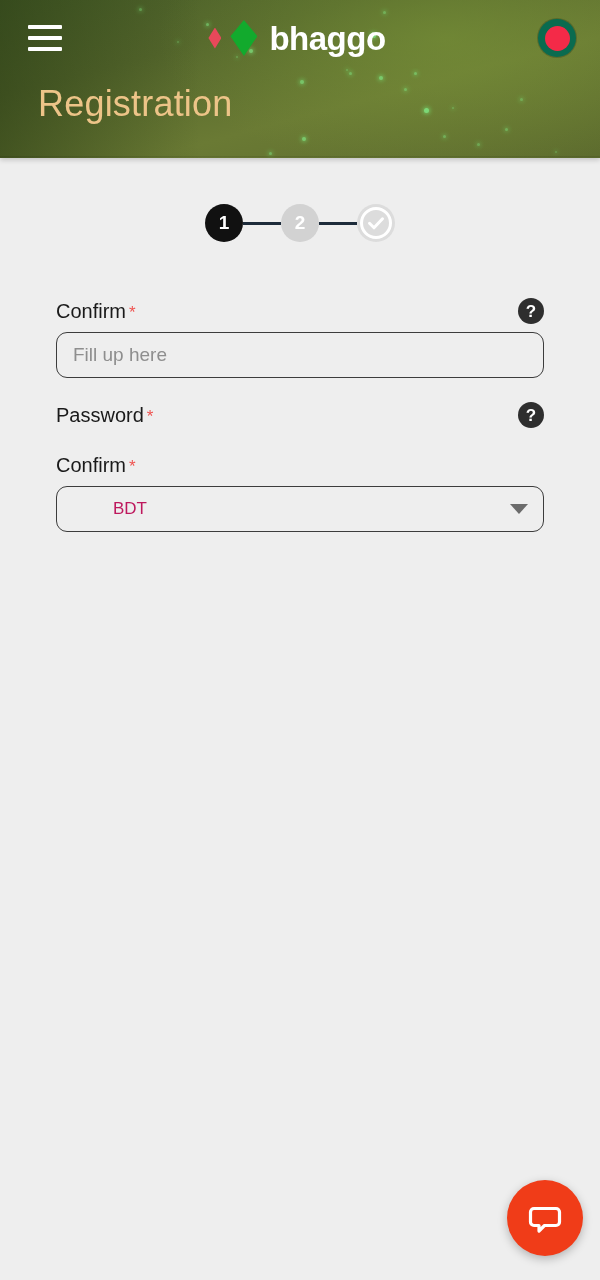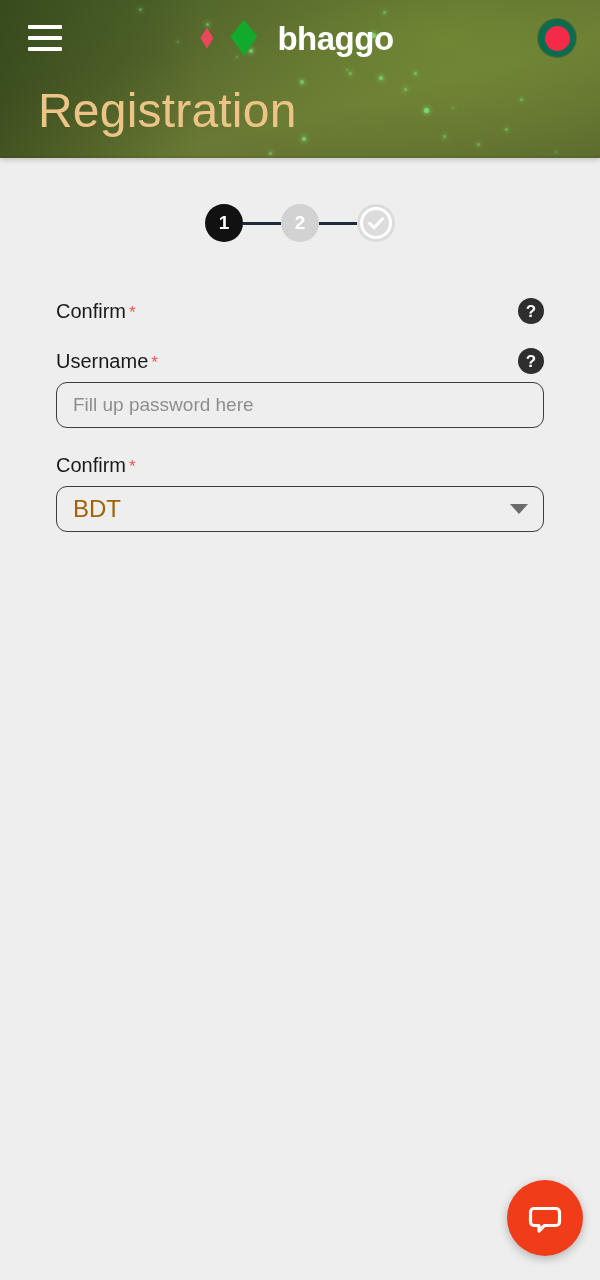--- a/index.html
+++ b/index.html
@@ -55,21 +55,21 @@
   .hamburger{
     width:34px; height:26px;
     display:flex; flex-direction:column; justify-content:space-between;
     cursor:pointer;
   }
   .hamburger span{
     display:block; width:100%; height:4px; border-radius:1px;
     background:#ffffff;
   }
   .brand{
-    display:flex; align-items:center; gap:17px;
+    display:flex; align-items:center; gap:9px;
     margin-left:-6px;
   }
   .diamond-sm{
     width:13px; height:21px;
     background:#e8485a;
     clip-path: polygon(50% 0%, 100% 50%, 50% 100%, 0% 50%);
     border-radius:2px;
   }
   .diamond-lg{
     width:27px; height:36px;
@@ -86,21 +86,21 @@
     background:#0a6b4f;
     display:flex; align-items:center; justify-content:center;
     box-shadow:0 0 0 1px rgba(0,0,0,0.18);
   }
   .flag-dot{
     width:25px; height:25px; border-radius:50%;
     background:#f42a48;
   }
   .page-title{
     position:absolute; left:38px; top:83px;
-    font-size:48px; font-weight:400;
+    font-size:36px; font-weight:400;
     color:#edc488;
     letter-spacing:0.2px;
     z-index:3;
   }
 
   
   .stepper{
     margin-top:46px;
     display:flex; align-items:center; justify-content:center;
   }
@@ -150,21 +150,21 @@
     font-family:"Liberation Sans", sans-serif;
     font-size:19px;
     color:#222222;
     padding:0 16px;
     outline:none;
     display:flex; align-items:center;
   }
   .control::placeholder{ color:#8e8e8e; }
   .select-wrap{ position:relative; }
   .select-val{
-    color:#a16207; font-size:24px;
+    color:#be185d; font-size:17px;margin-left:40px;
   }
   .caret{
     position:absolute; right:16px; top:50%; transform:translateY(-50%);
     width:0; height:0;
     border-left:9px solid transparent;
     border-right:9px solid transparent;
     border-top:10px solid #6b6b6b;
     pointer-events:none;
   }
   .btn-next{
@@ -263,33 +263,33 @@
   
   <div class="field">
     <div class="field-head">
       <div class="label">
         <span>Confirm</span><span class="req">*</span>
       </div>
       <div class="help">
         <span>?</span>
       </div>
     </div>
+    <input class="control" type="text" placeholder="Fill up here" style="">
   </div>
 
   
   <div class="field">
     <div class="field-head">
       <div class="label">
-        <span>Username</span><span class="req">*</span>
+        <span>Password</span><span class="req">*</span>
       </div>
       <div class="help">
         <span>?</span>
       </div>
     </div>
-    <input class="control" type="text" placeholder="Fill up password here" style="">
   </div>
 
   
 
   
   <div class="field">
     <div class="field-head">
       <div class="label">
         <span>Confirm</span><span class="req">*</span>
       </div>

